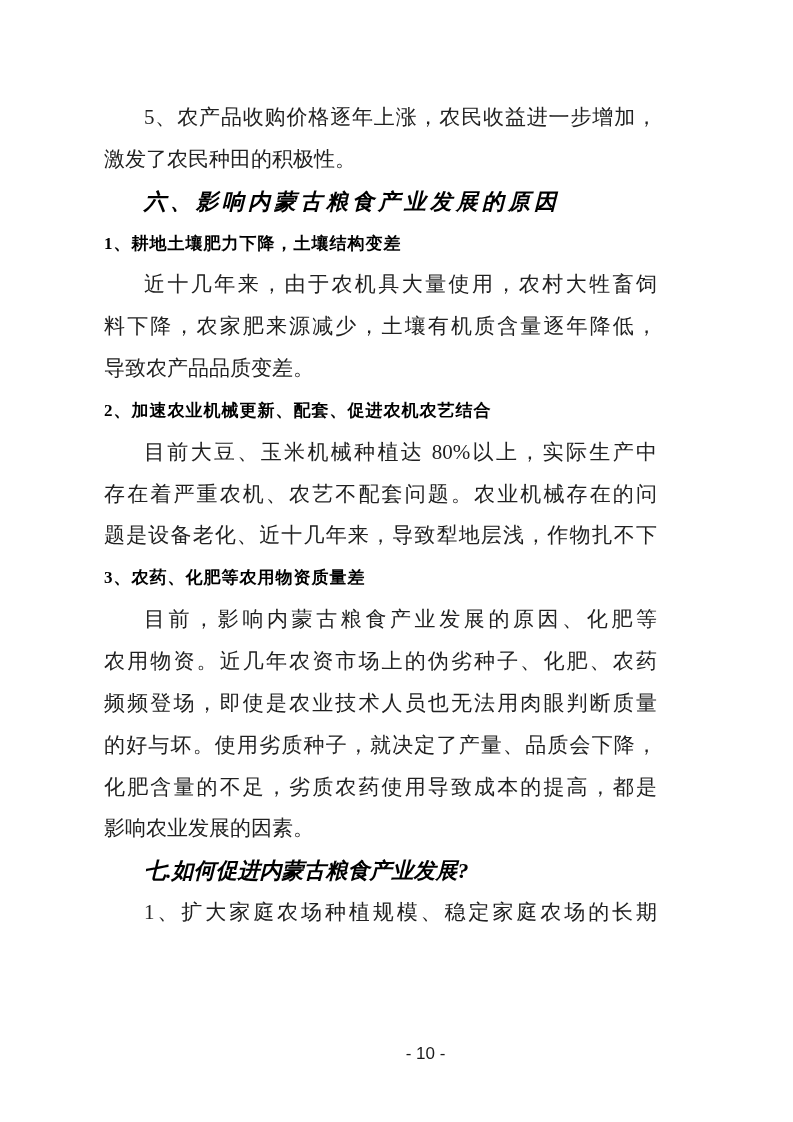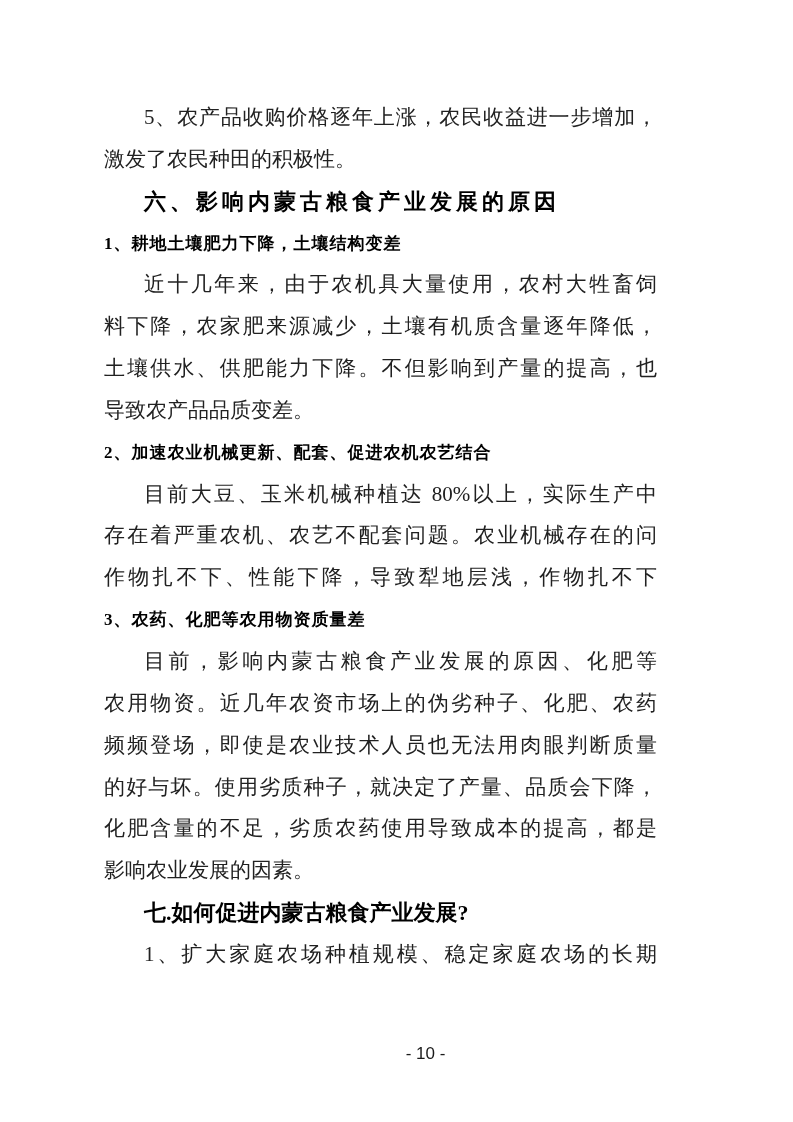--- a/index.html
+++ b/index.html
@@ -28,20 +28,21 @@
     text-align:justify;
     text-align-last:justify;
     -moz-text-align-last:justify;
     text-justify:inter-character;
   }
   .ind{ text-indent:40px; }
   .h1{
     font-weight:bold;
     font-size:22px;
     color:#000;
+    font-style:italic;
   }
   .sp{ letter-spacing:4px; }
   .h2{
     font-weight:bold;
     font-size:17px;
     letter-spacing:1px;
     color:#000;
   }
   .footer{
     position:absolute;
@@ -63,28 +64,27 @@
 
     <div class="ln ind just">5、农产品收购价格逐年上涨，农民收益进一步增加，</div>
     <div class="ln">激发了农民种田的积极性。</div>
 
     <div class="ln h1 sp ind">六、影响内蒙古粮食产业发展的原因</div>
 
     <div class="ln h2">1、耕地土壤肥力下降，土壤结构变差</div>
 
     <div class="ln ind just">近十几年来，由于农机具大量使用，农村大牲畜饲</div>
     <div class="ln just">料下降，农家肥来源减少，土壤有机质含量逐年降低，</div>
-    <div class="ln just">土壤供水、供肥能力下降。不但影响到产量的提高，也</div>
     <div class="ln">导致农产品品质变差。</div>
 
     <div class="ln h2">2、加速农业机械更新、配套、促进农机农艺结合</div>
 
     <div class="ln ind just">目前大豆、玉米机械种植达 80%以上，实际生产中</div>
     <div class="ln just">存在着严重农机、农艺不配套问题。农业机械存在的问</div>
-    <div class="ln just">作物扎不下、性能下降，导致犁地层浅，作物扎不下</div>
+    <div class="ln just">题是设备老化、近十几年来，导致犁地层浅，作物扎不下</div>
 
     <div class="ln h2">3、农药、化肥等农用物资质量差</div>
 
     <div class="ln ind just">目前，影响内蒙古粮食产业发展的原因、化肥等</div>
     <div class="ln just">农用物资。近几年农资市场上的伪劣种子、化肥、农药</div>
     <div class="ln just">频频登场，即使是农业技术人员也无法用肉眼判断质量</div>
     <div class="ln just">的好与坏。使用劣质种子，就决定了产量、品质会下降，</div>
     <div class="ln just">化肥含量的不足，劣质农药使用导致成本的提高，都是</div>
     <div class="ln">影响农业发展的因素。</div>
 

